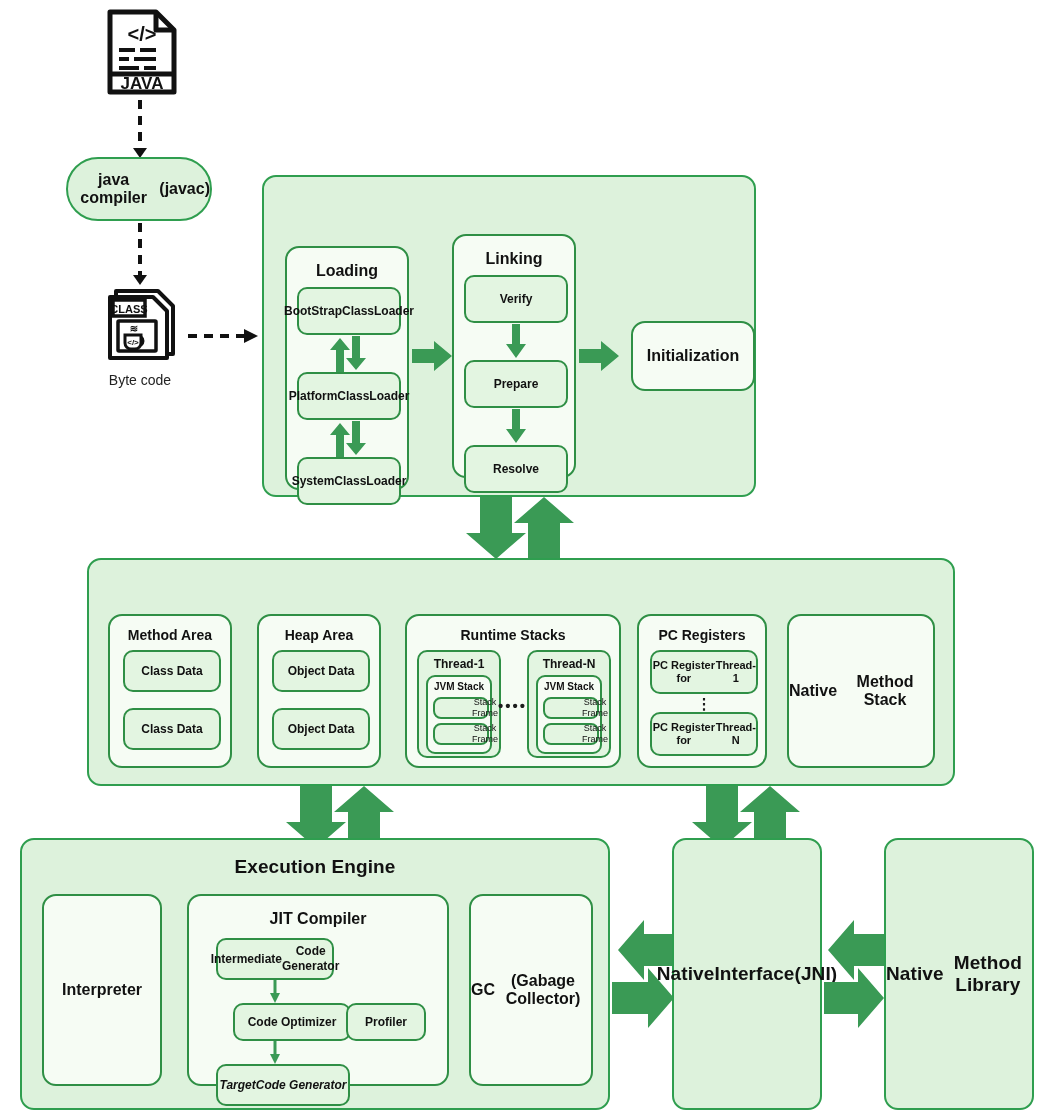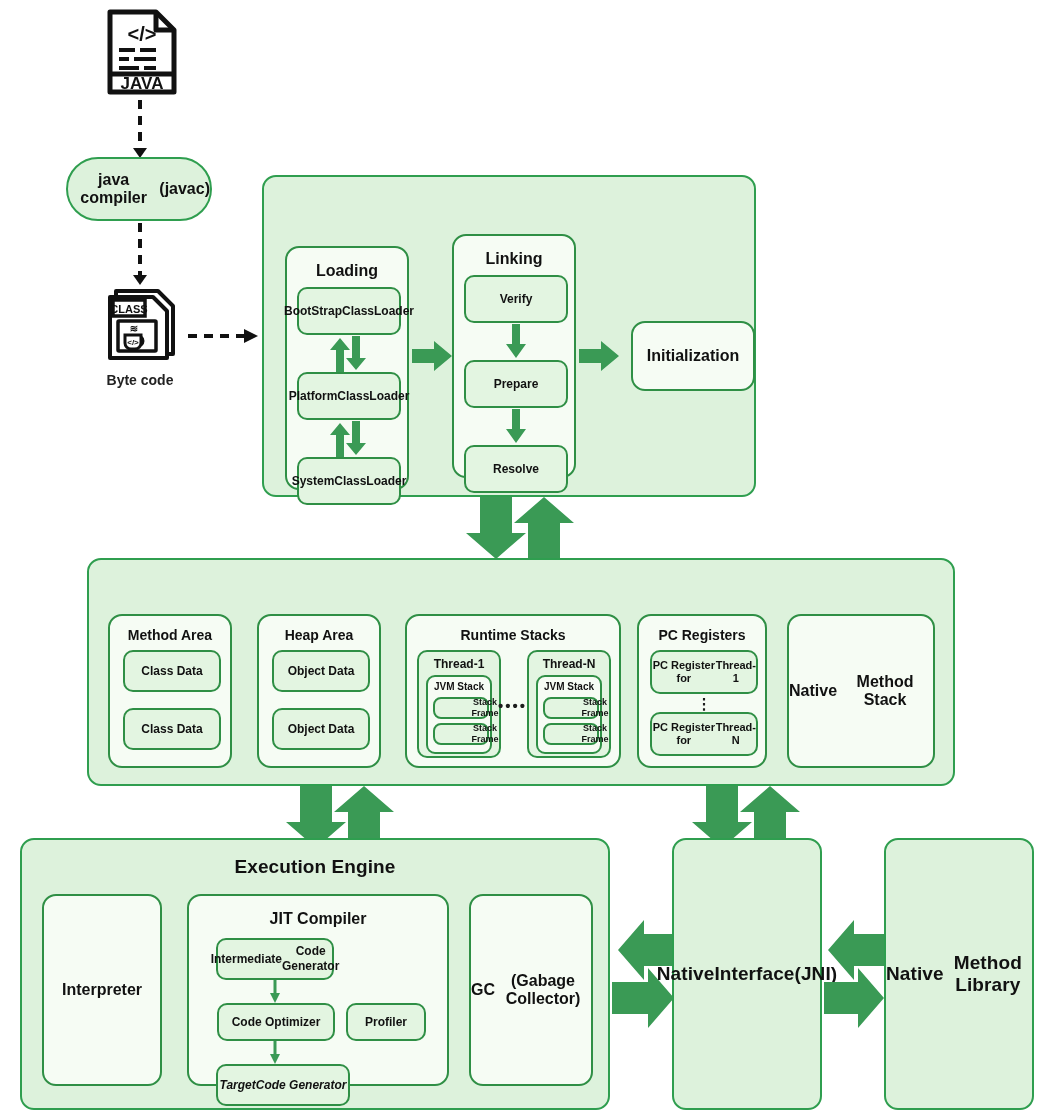--- a/index.html
+++ b/index.html
@@ -26,22 +26,22 @@
   }
   .ctr{display:flex;align-items:center;justify-content:center;text-align:center;}
   .col{display:flex;flex-direction:row;align-items:center;}
 
   .title-lg{font-size:19px;font-weight:bold;letter-spacing:.1px;}
   .title-md{font-size:16px;font-weight:bold;}
   .title-sm{font-size:14px;font-weight:bold;}
   .txt-12{font-size:12px;font-weight:bold;line-height:1.22;}
   .txt-11{font-size:11px;font-weight:bold;line-height:1.2;}
   .txt-10{font-size:10px;font-weight:bold;line-height:1.2;}
-  .txt-9{font-size:9px;font-weight:bold;line-height:1.2;padding-left:48px;}
-  .plain-14{font-size:14px;font-weight:bold;color:#222;}
+  .txt-9{font-size:9px;font-weight:normal;line-height:1.2;padding-left:48px;}
+  .plain-14{font-size:14px;font-weight:normal;color:#222;}
 
   .pill{
     background:#ddf2dc;border:2px solid #2f9e4f;border-radius:999px;
   }
 
   svg{display:block;overflow:visible;}
   .dots{letter-spacing:2px;font-size:15px;font-weight:bold;color:#1d1d1d;}
   .vdots{font-size:15px;font-weight:bold;color:#1d1d1d;line-height:.55;}
 </style>
 </head>
@@ -295,21 +295,21 @@
         <div class="txt-12">Code Generator</div>
       </div>
 
       <div class="abs" style="left:79px;top:84px;width:14px;height:24px;">
         <svg width="14" height="24" viewBox="0 0 14 24">
           <line x1="7" y1="0" x2="7" y2="15" stroke="#3a9a55" stroke-width="3"></line>
           <path d="M2 13 L7 23 L12 13 Z" fill="#3a9a55"></path>
         </svg>
       </div>
 
-      <div class="abs leaf ctr" style="left:28px;top:107px;width:118px;height:38px;justify-content:center;">
+      <div class="abs leaf ctr" style="left:44px;top:107px;width:118px;height:38px;justify-content:center;">
         <span class="txt-12">Code Optimizer</span>
       </div>
 
       <div class="abs" style="left:79px;top:145px;width:14px;height:24px;">
         <svg width="14" height="24" viewBox="0 0 14 24">
           <line x1="7" y1="0" x2="7" y2="15" stroke="#3a9a55" stroke-width="3"></line>
           <path d="M2 13 L7 23 L12 13 Z" fill="#3a9a55"></path>
         </svg>
       </div>
 

